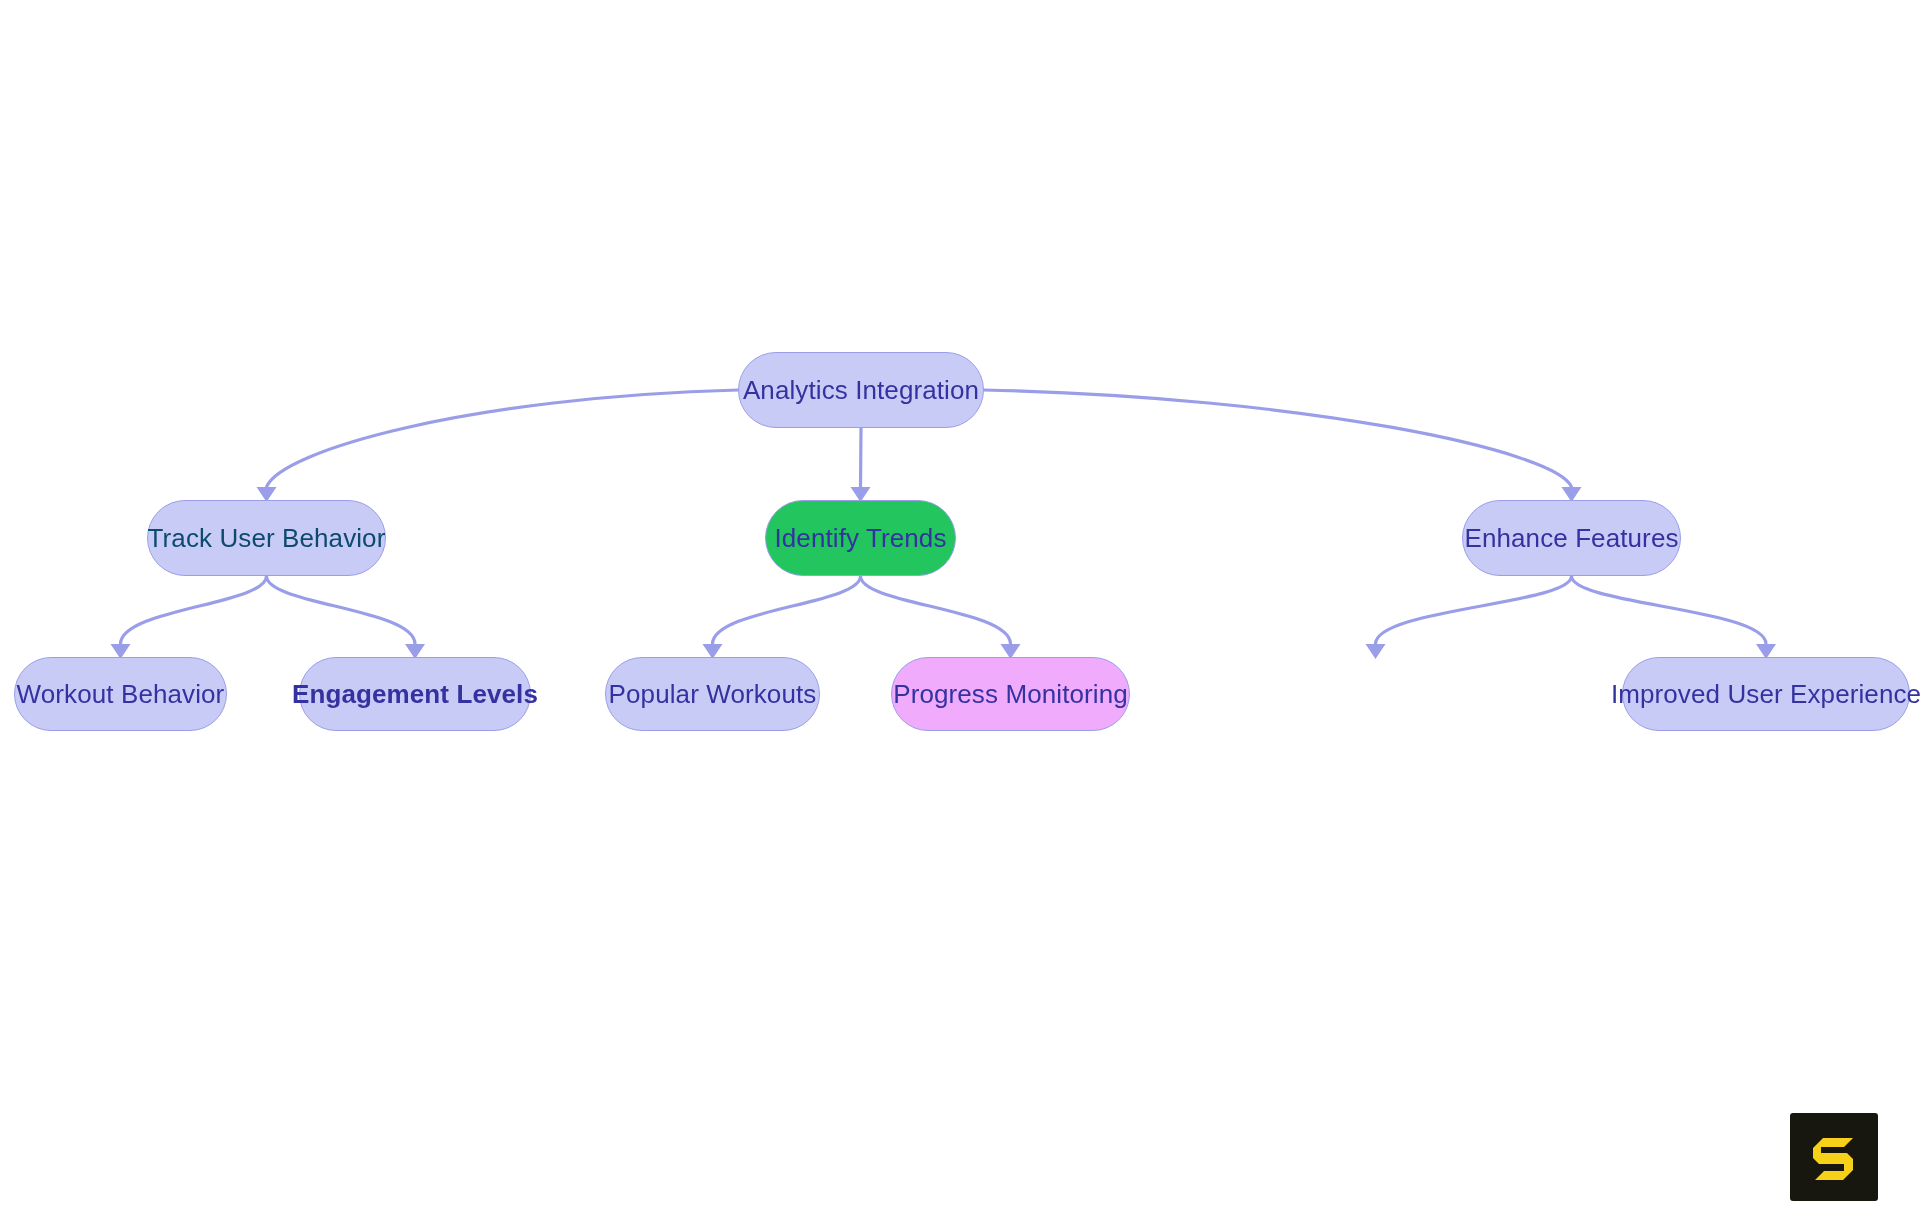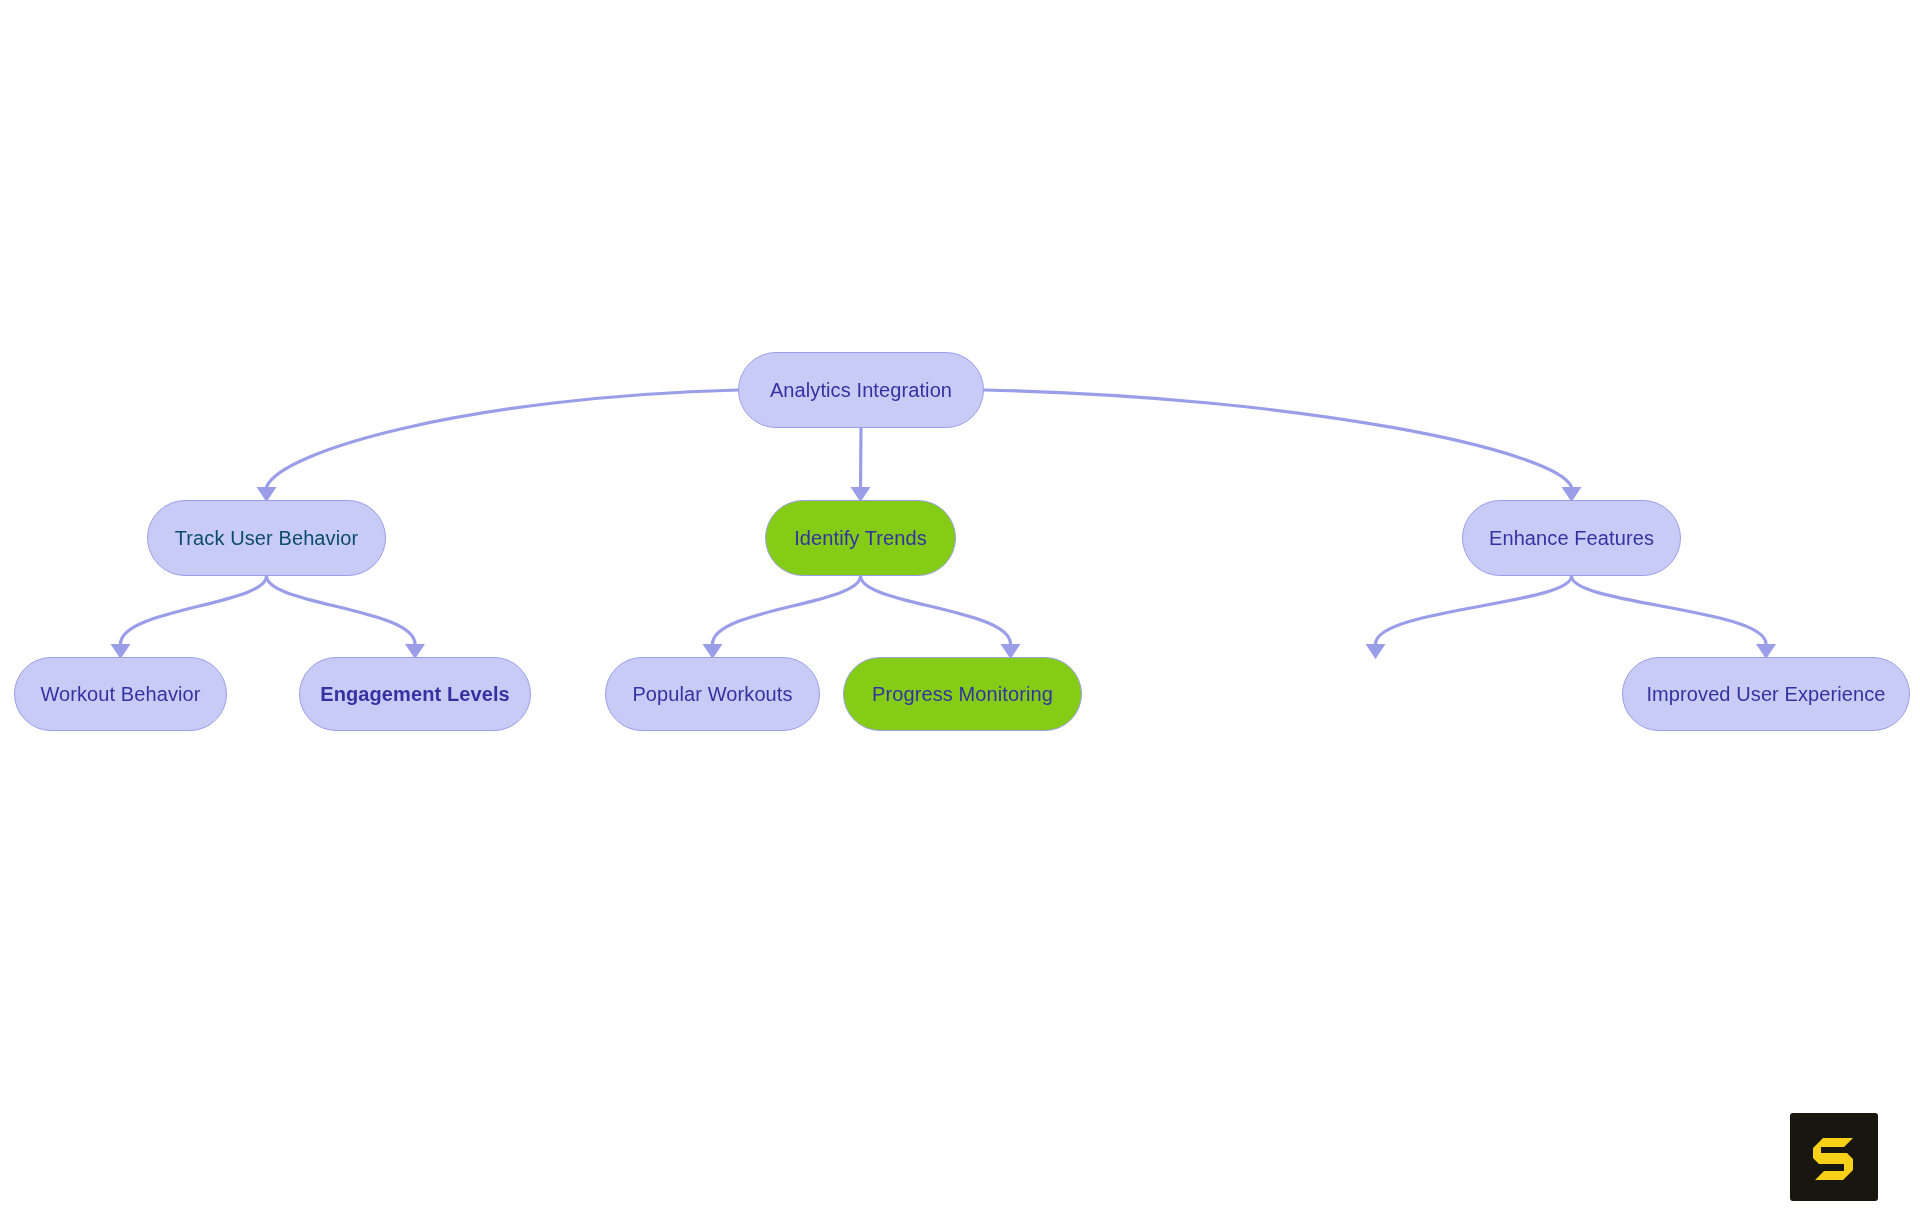--- a/index.html
+++ b/index.html
@@ -40,21 +40,21 @@
     position: absolute;
     z-index: 2;
     box-sizing: border-box;
     display: flex;
     align-items: center;
     justify-content: center;
     background: #c9cbf7;
     border: 1.6px solid #9a9ee8;
     border-radius: 999px;
     color: #3432a0;
-    font-size: 20px;
+    font-size: 26px;
     font-weight: 400;
     letter-spacing: 0.1px;
     white-space: nowrap;
     line-height: 1;
     padding: 0 22px;
   }
 
   .node-label {
     display: block;
   }
@@ -124,34 +124,34 @@
       <path id="logo-path" d="M50 12 L41 21 L18 21 L18 27 L44 27 L50 33 L50 44 L40 54 L12 54 L21 45 L41 45 L41 38 L16 38 L10 32 L10 22 L20 12 Z" fill="#f7d117"></path>
     </svg>
   </div>
 
 <div class="node" style="left: 738px; top: 352px; width: 246px; height: 76px; background: rgb(201, 203, 247); border-color: rgb(154, 158, 232); color: rgb(52, 50, 160);">
       <span class="node-label">Analytics Integration</span>
     </div>
     <div class="node" style="left: 147px; top: 500px; width: 239px; height: 76px; background: rgb(201, 203, 247); border-color: rgb(154, 158, 232); color: #0c4a6e;">
       <span class="node-label">Track User Behavior</span>
     </div>
-    <div class="node" style="left: 765px; top: 500px; width: 191px; height: 76px; background: #84cc16; border-color: rgb(154, 158, 232); color: rgb(52, 50, 160);">
+    <div class="node" style="left: 765px; top: 500px; width: 191px; height: 76px; background: #22c55e; border-color: rgb(154, 158, 232); color: rgb(52, 50, 160);">
       <span class="node-label">Identify Trends</span>
     </div>
     <div class="node" style="left: 1462px; top: 500px; width: 219px; height: 76px; background: rgb(201, 203, 247); border-color: rgb(154, 158, 232); color: rgb(52, 50, 160);">
       <span class="node-label">Enhance Features</span>
     </div>
     <div class="node" style="left: 14px; top: 657px; width: 213px; height: 74px; background: rgb(201, 203, 247); border-color: rgb(154, 158, 232); color: rgb(52, 50, 160);">
       <span class="node-label">Workout Behavior</span>
     </div>
     <div class="node" style="left: 299px; top: 657px; width: 232px; height: 74px; background: rgb(201, 203, 247); border-color: rgb(154, 158, 232); color: rgb(52, 50, 160); font-weight: bold;">
       <span class="node-label">Engagement Levels</span>
     </div>
     <div class="node" style="left: 605px; top: 657px; width: 215px; height: 74px; background: rgb(201, 203, 247); border-color: rgb(154, 158, 232); color: rgb(52, 50, 160);">
       <span class="node-label">Popular Workouts</span>
     </div>
-    <div class="node" style="left: 843px; top: 657px; width: 239px; height: 74px; background: #84cc16; border-color: rgb(154, 158, 232); color: rgb(52, 50, 160);">
+    <div class="node" style="left: 891px; top: 657px; width: 239px; height: 74px; background: #f0abfc; border-color: rgb(154, 158, 232); color: rgb(52, 50, 160);">
       <span class="node-label">Progress Monitoring</span>
     </div>
     <div class="node" style="left: 1622px; top: 657px; width: 288px; height: 74px; background: rgb(201, 203, 247); border-color: rgb(154, 158, 232); color: rgb(52, 50, 160);">
       <span class="node-label">Improved User Experience</span>
     </div>
   </div>
 
 </body></html>

